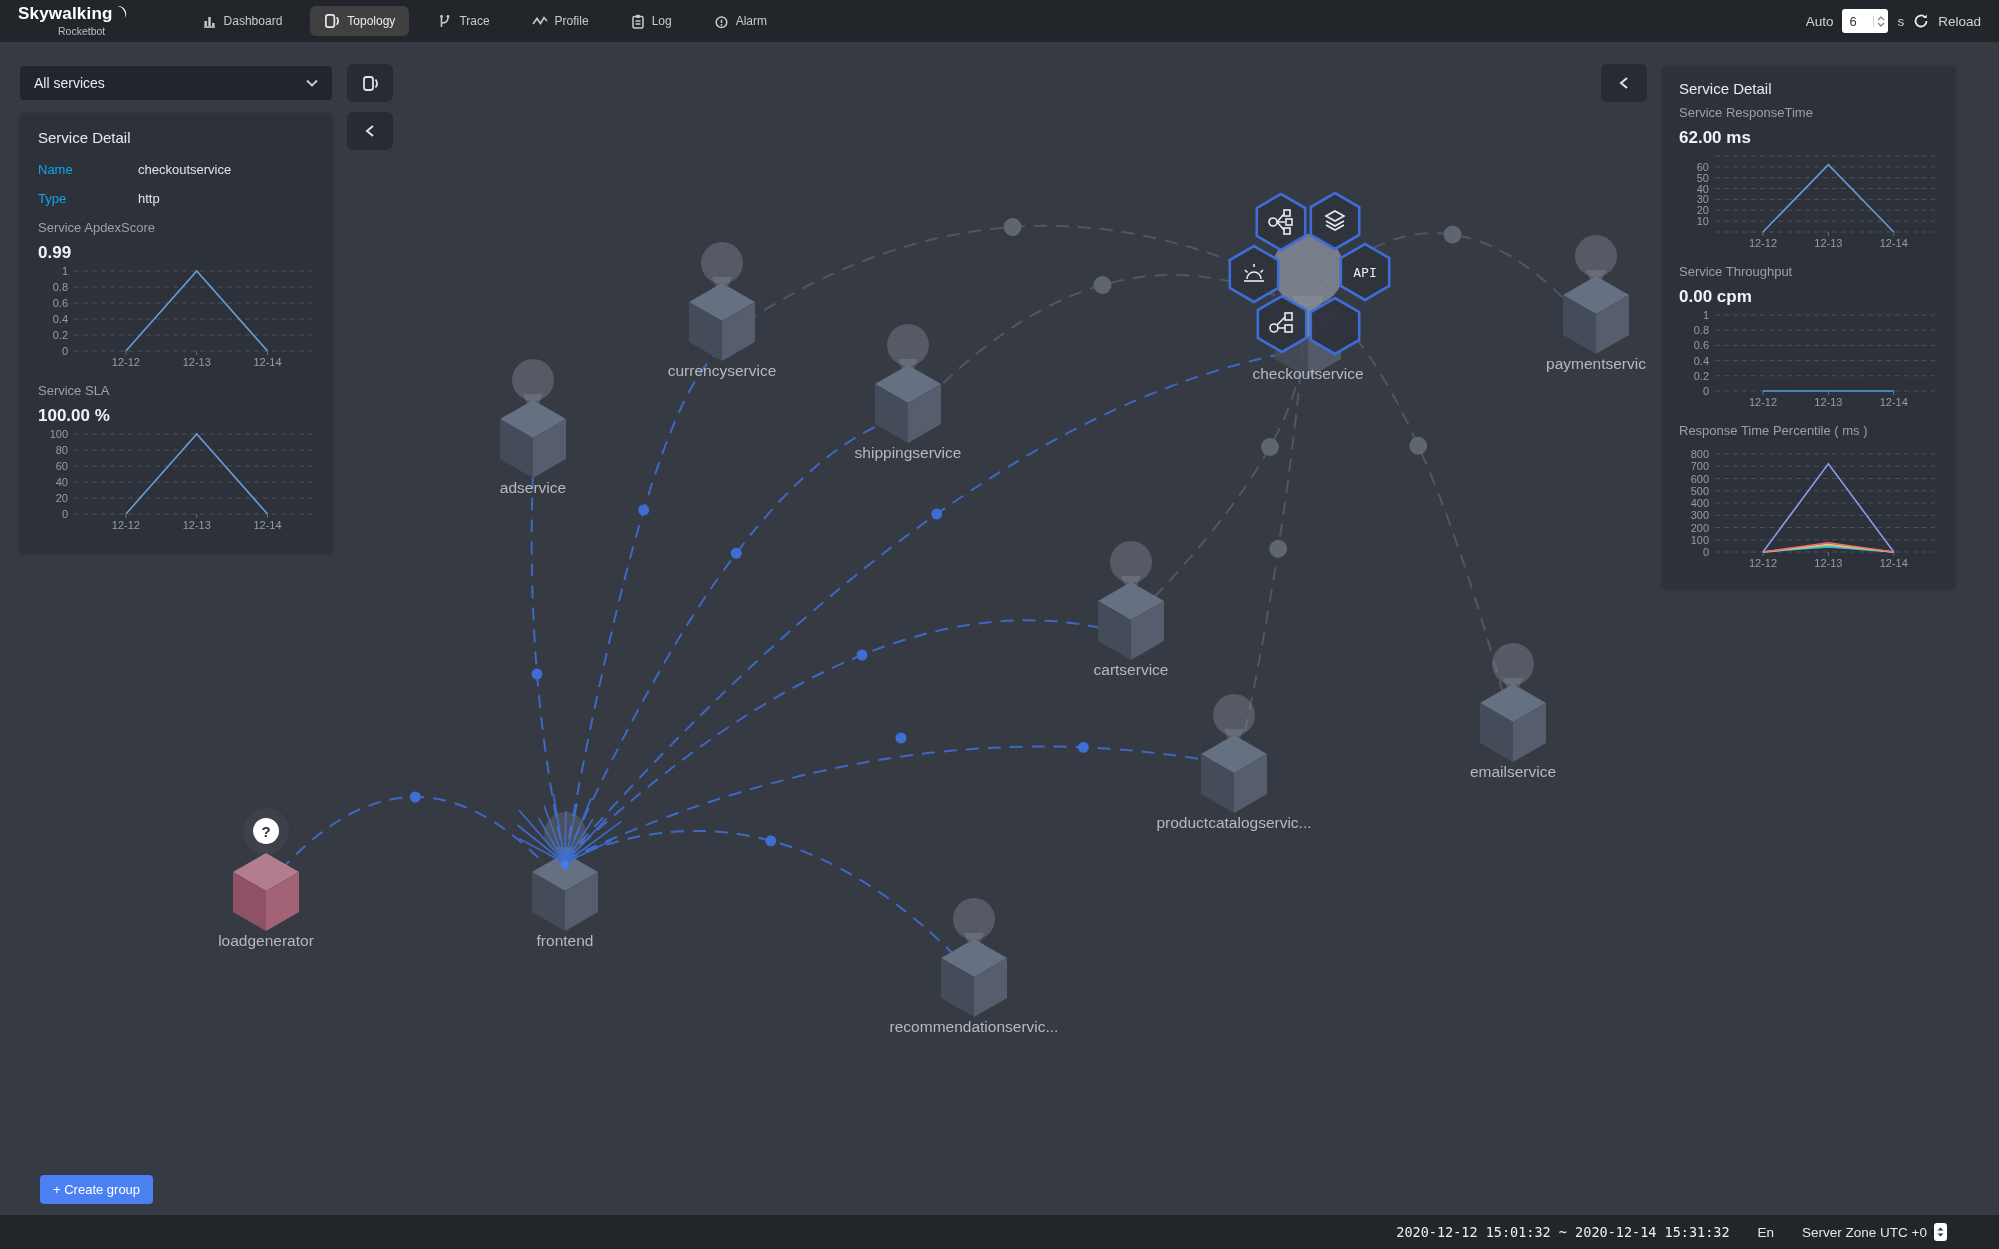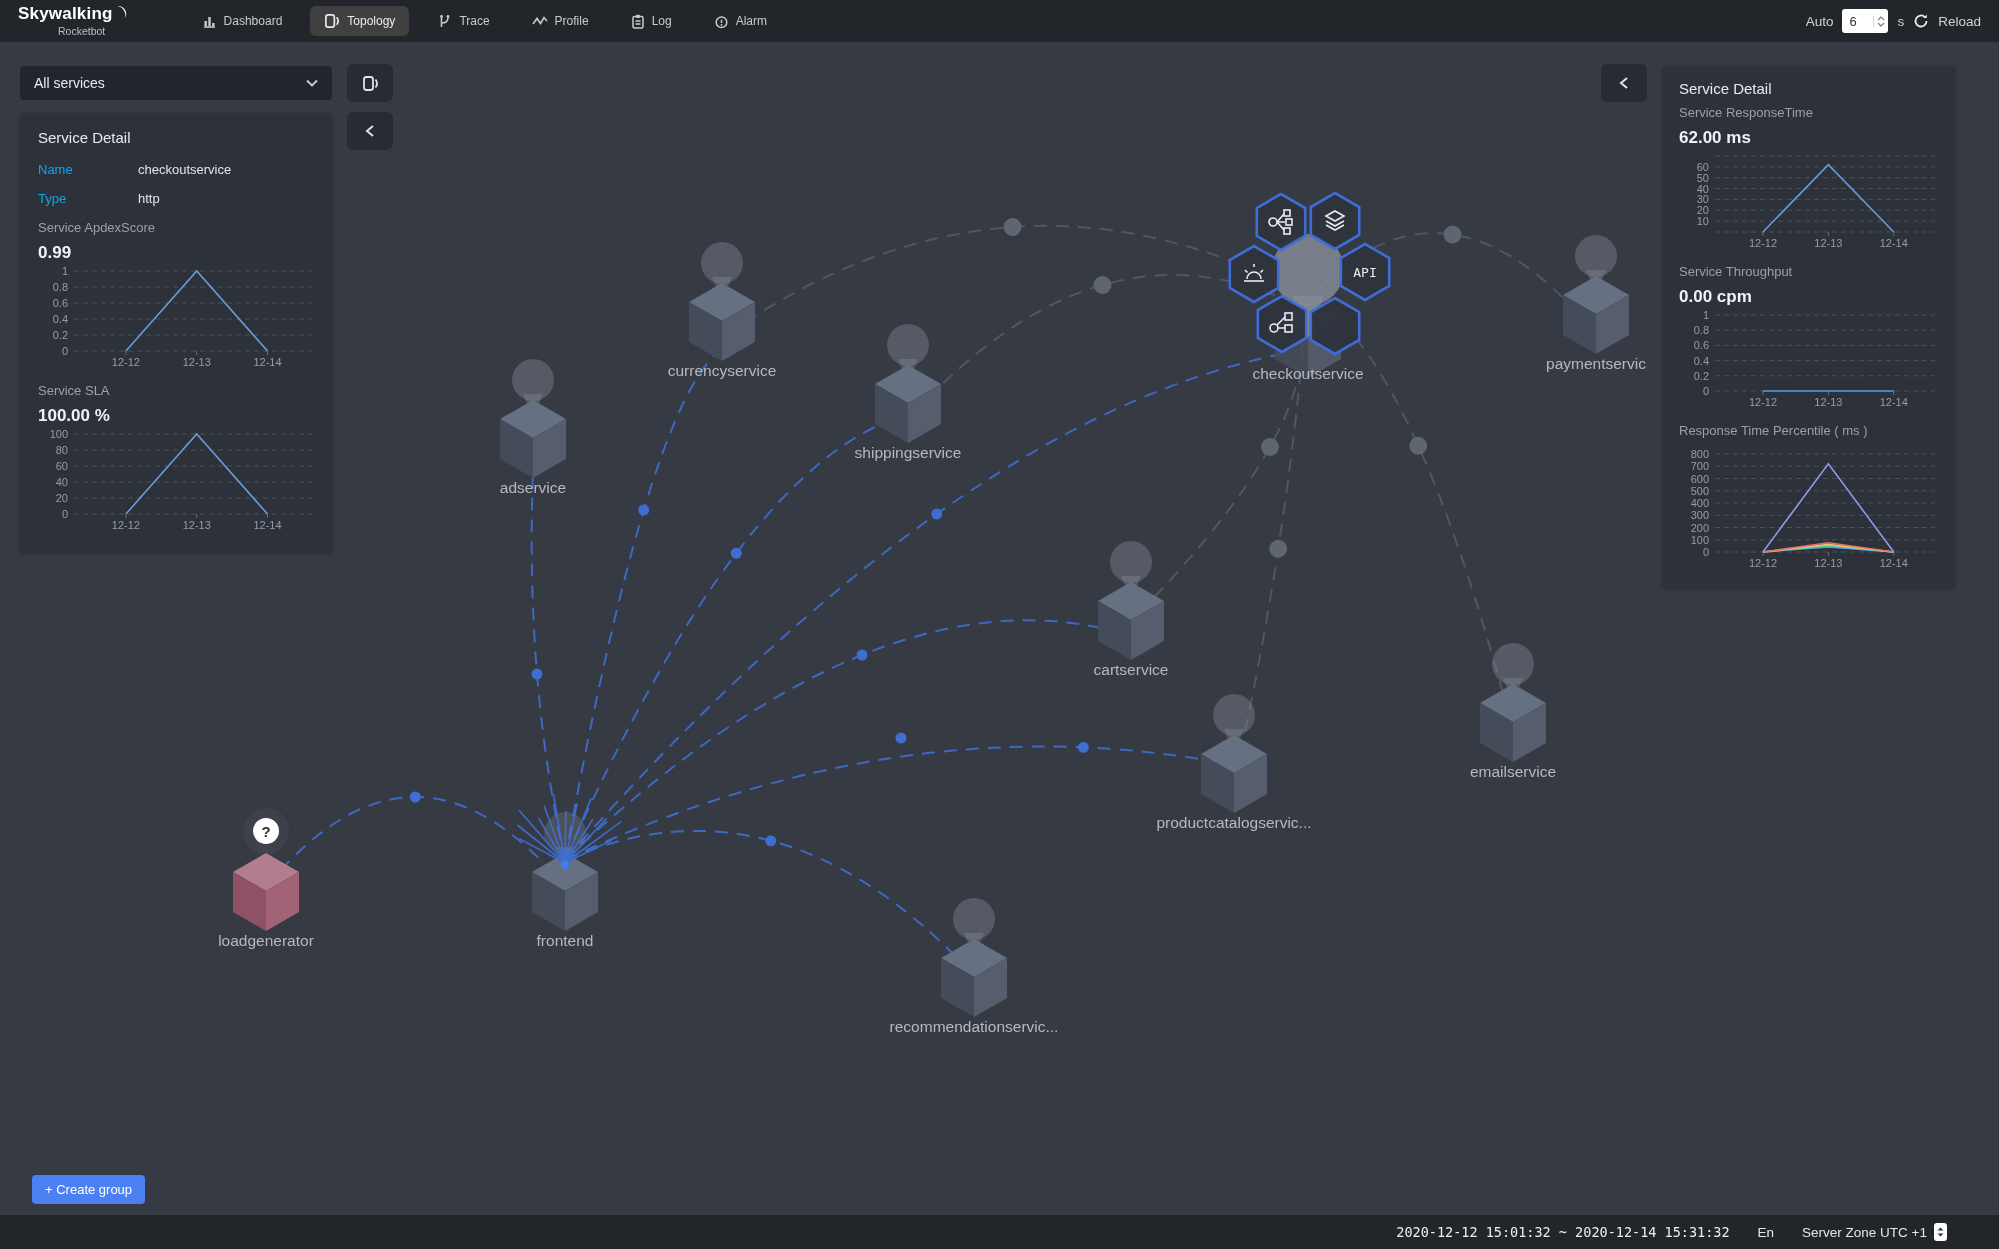--- a/index.html
+++ b/index.html
@@ -36,21 +36,21 @@
                   border-radius:6px;display:flex;align-items:center;justify-content:center;cursor:pointer;}
   .detail-card{position:absolute;left:20px;top:71px;width:312px;padding:16px 18px 20px;box-sizing:border-box;}
   .right-card{position:absolute;left:1663px;top:24px;width:292px;padding:14px 16px 18px;box-sizing:border-box;}
   .card-title{font-size:15px;color:#e8eaec;margin-bottom:16px;}
   .kv{display:flex;font-size:13px;margin-bottom:14px;}
   .kv .k{width:100px;color:#0ea5e9;}
   .kv .v{color:#e2e4e7;}
   .chart-label{font-size:13px;color:#9aa0a8;margin:14px 0 8px;}
   .chart-value{font-size:17px;font-weight:bold;color:#f0f2f4;margin:0 0 2px;}
   .chart-box svg{display:block;}
-  .create-group{position:absolute;left:32px;top:1133px;background:#4a80f2;color:#fff;font-size:13px;
+  .create-group{position:absolute;left:40px;top:1133px;background:#4a80f2;color:#fff;font-size:13px;
                 border:none;border-radius:4px;padding:7px 13px;cursor:pointer;font-family:inherit;}
   
   .footer{height:34px;background:#22262b;display:flex;align-items:center;justify-content:flex-end;
           gap:28px;padding-right:52px;box-sizing:border-box;}
   .footer .time{font-family:"DejaVu Sans Mono",monospace;font-size:13.5px;color:#eceef0;cursor:pointer;}
   .footer .lang{font-size:13.5px;color:#e4e6e9;cursor:pointer;}
   .footer .zone{font-size:13.5px;color:#e4e6e9;display:flex;align-items:center;gap:7px;cursor:pointer;}
   .mini-stepper{width:13px;height:18px;background:#fff;border-radius:3px;display:flex;flex-direction:column;
                 align-items:center;justify-content:center;gap:2px;}
   .grid-line{stroke:#4b5158;stroke-width:1;stroke-dasharray:5 4;}
@@ -556,21 +556,21 @@
       </div>
   </div>
 
   <button class="create-group">+ Create group</button>
 </div>
 
 <div class="footer">
   <span class="time">2020-12-12 15:01:32 ~ 2020-12-14 15:31:32</span>
   <span class="lang">En</span>
   <span class="zone">
-    <span>Server Zone UTC +1</span>
+    <span>Server Zone UTC +0</span>
     <span class="mini-stepper">
       <svg width="7" height="4" viewBox="0 0 7 4">
           <path d="M0.5 3.5 L3.5 0.5 L6.5 3.5 Z" fill="#333"></path>
         </svg>
       <svg width="7" height="4" viewBox="0 0 7 4">
           <path d="M0.5 0.5 L3.5 3.5 L6.5 0.5 Z" fill="#333"></path>
         </svg>
     </span>
   </span>
 </div>

